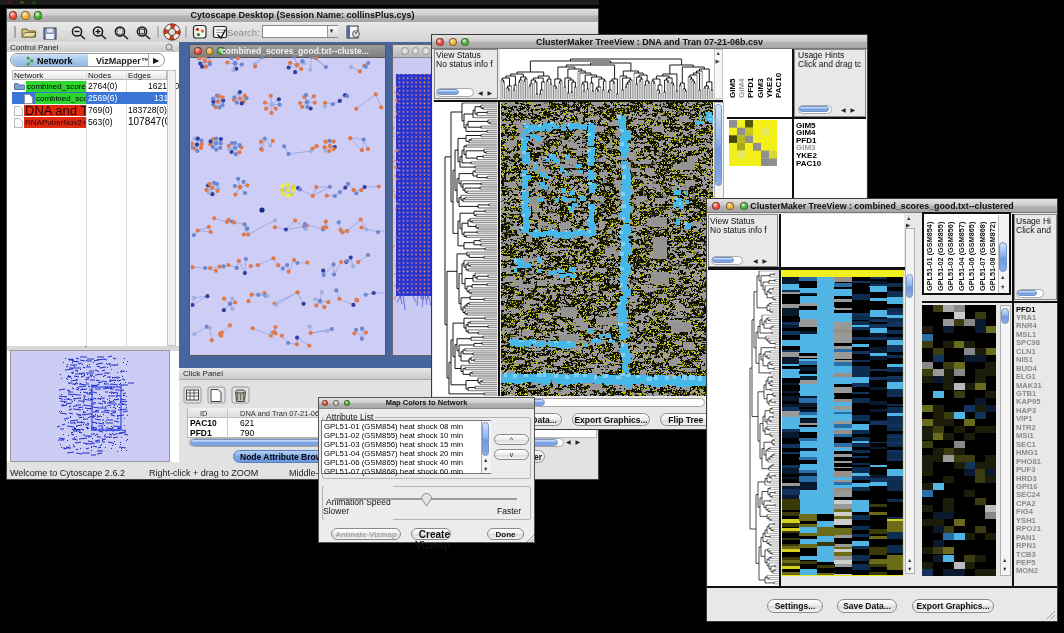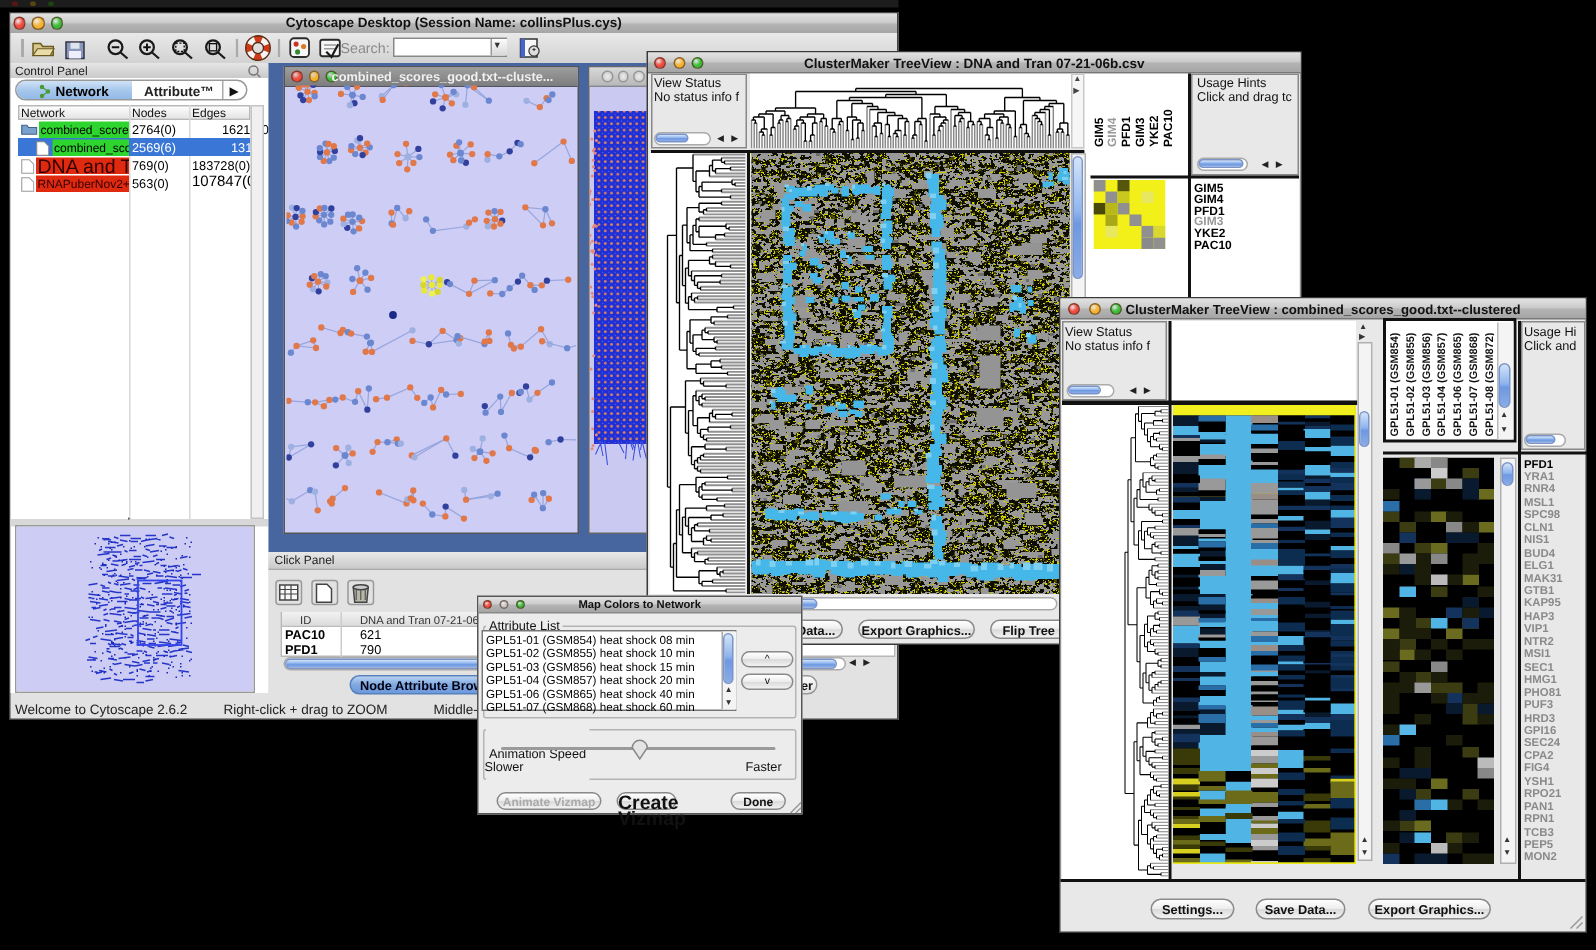--- a/index.html
+++ b/index.html
@@ -74,21 +74,21 @@
 <div style="position:absolute;left:11px;top:54px;width:77px;height:12px;background:linear-gradient(180deg,#cfe2f6,#a8c8ec 50%,#92b9e8);border-radius:6px 0 0 6px;"></div>
 <div style="position:absolute;left:25px;top:56px;">
     <svg width="10" height="10">
       <circle cx="3" cy="2" r="1.5" fill="#4a9a3a"></circle>
       <circle cx="3" cy="8" r="1.5" fill="#4a9a3a"></circle>
       <circle cx="7" cy="5" r="1.5" fill="#4a9a3a"></circle>
       <path d="M3 2 L7 5 L3 8" stroke="#4a9a3a" fill="none" stroke-width="0.8"></path>
     </svg>
   </div>
 <div style="position:absolute;left:37px;top:55.5px;font-size:9px;color:#000;font-weight:bold;white-space:nowrap;line-height:11px;">Network</div>
-<div style="position:absolute;left:96px;top:55.5px;font-size:9px;color:#222;font-weight:bold;white-space:nowrap;line-height:11px;">Attribute™</div>
+<div style="position:absolute;left:96px;top:55.5px;font-size:9px;color:#222;font-weight:bold;white-space:nowrap;line-height:11px;">VizMapper™</div>
 <div style="position:absolute;left:148px;top:54px;width:16px;height:12px;border-left:1px solid #aaa;"></div>
 <div style="position:absolute;left:153px;top:55.5px;font-size:8px;color:#111;font-weight:normal;white-space:nowrap;line-height:10px;">▶</div>
 <div style="position:absolute;left:12px;top:70px;width:155px;height:10px;background:linear-gradient(180deg,#fdfdfd,#e4e4e4);border:1px solid #b8b8b8;box-sizing:border-box;"></div>
 <div style="position:absolute;left:14px;top:70.5px;font-size:8px;color:#111;font-weight:normal;white-space:nowrap;line-height:10px;">Network</div>
 <div style="position:absolute;left:88px;top:70.5px;font-size:8px;color:#111;font-weight:normal;white-space:nowrap;line-height:10px;">Nodes</div>
 <div style="position:absolute;left:128px;top:70.5px;font-size:8px;color:#111;font-weight:normal;white-space:nowrap;line-height:10px;">Edges</div>
 <div style="position:absolute;left:12px;top:80px;width:155px;height:266px;background:#fff;"></div>
 <div style="position:absolute;left:86px;top:70px;width:1px;height:276px;background:#d8d8d8;"></div>
 <div style="position:absolute;left:126px;top:70px;width:1px;height:276px;background:#d8d8d8;"></div>
 <div style="position:absolute;left:14px;top:82px;">
@@ -1198,18 +1198,18 @@
 <div style="position:absolute;left:324px;top:480.5px;font-size:8.5px;color:#111;font-weight:normal;white-space:nowrap;line-height:10.5px;background:#ececec;padding:16px 2px;">Animation Speed</div>
 <div style="position:absolute;left:334px;top:498px;width:183px;height:2px;background:#9a9a9a;border-radius:1px;"></div>
 <div style="position:absolute;left:420px;top:492px;">
     <svg width="13" height="15">
       <path d="M1.5 6.5 a5 5 0 0 1 10 0 l-5 7.5z" fill="#e4e4e4" stroke="#888"></path>
     </svg>
   </div>
 <div style="position:absolute;left:323px;top:506px;font-size:8.5px;color:#111;font-weight:normal;white-space:nowrap;line-height:10.5px;">Slower</div>
 <div style="position:absolute;left:497px;top:506px;font-size:8.5px;color:#111;font-weight:normal;white-space:nowrap;line-height:10.5px;">Faster</div>
 <div style="position:absolute;left:331px;top:528px;width:70px;height:12px;border-radius:6.0px;background:linear-gradient(180deg,#ffffff,#ececec 50%,#dadada 52%,#f2f2f2);border:1px solid #8a8a8a;box-sizing:border-box;text-align:center;font-size:8px;line-height:11px;font-weight:bold;color:#aaa;">Animate Vizmap</div>
-<div style="position:absolute;left:411px;top:528px;width:40px;height:12px;border-radius:6.0px;background:linear-gradient(180deg,#ffffff,#ececec 50%,#dadada 52%,#f2f2f2);border:1px solid #8a8a8a;box-sizing:border-box;text-align:left;font-size:13px;line-height:11px;font-weight:bold;color:#111;">Create Vizmap</div>
+<div style="position:absolute;left:411px;top:528px;width:40px;height:12px;border-radius:6.0px;background:linear-gradient(180deg,#ffffff,#ececec 50%,#dadada 52%,#f2f2f2);border:1px solid #8a8a8a;box-sizing:border-box;text-align:right;font-size:10px;line-height:11px;font-weight:bold;color:#111;">Create Vizmap</div>
 <div style="position:absolute;left:487px;top:528px;width:37px;height:12px;border-radius:6.0px;background:linear-gradient(180deg,#ffffff,#ececec 50%,#dadada 52%,#f2f2f2);border:1px solid #8a8a8a;box-sizing:border-box;text-align:center;font-size:8px;line-height:11px;font-weight:bold;color:#111;">Done</div>
 <div style="position:absolute;left:526px;top:534px;">
     <svg width="9" height="9">
       <path d="M8 1 L1 8 M8 4.5 L4.5 8" stroke="#999" stroke-width="1"></path>
     </svg>
   </div>
 </body></html>

